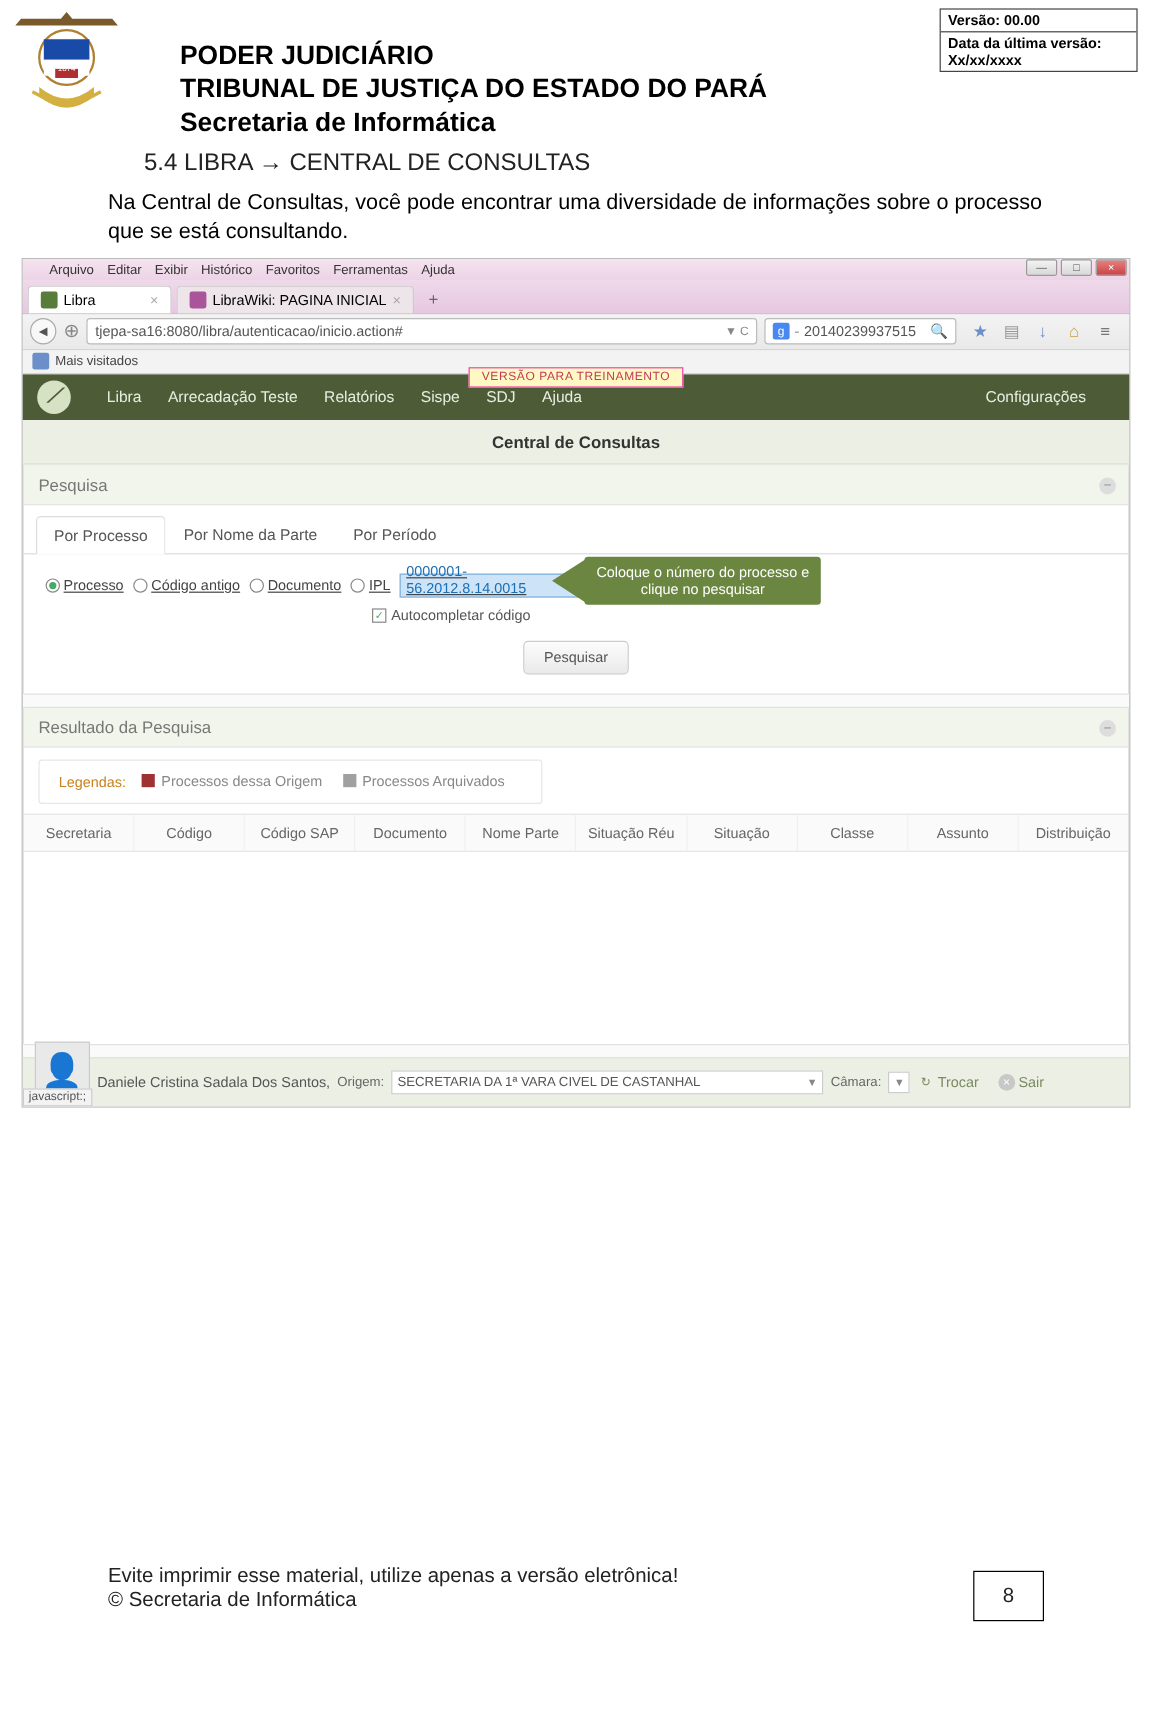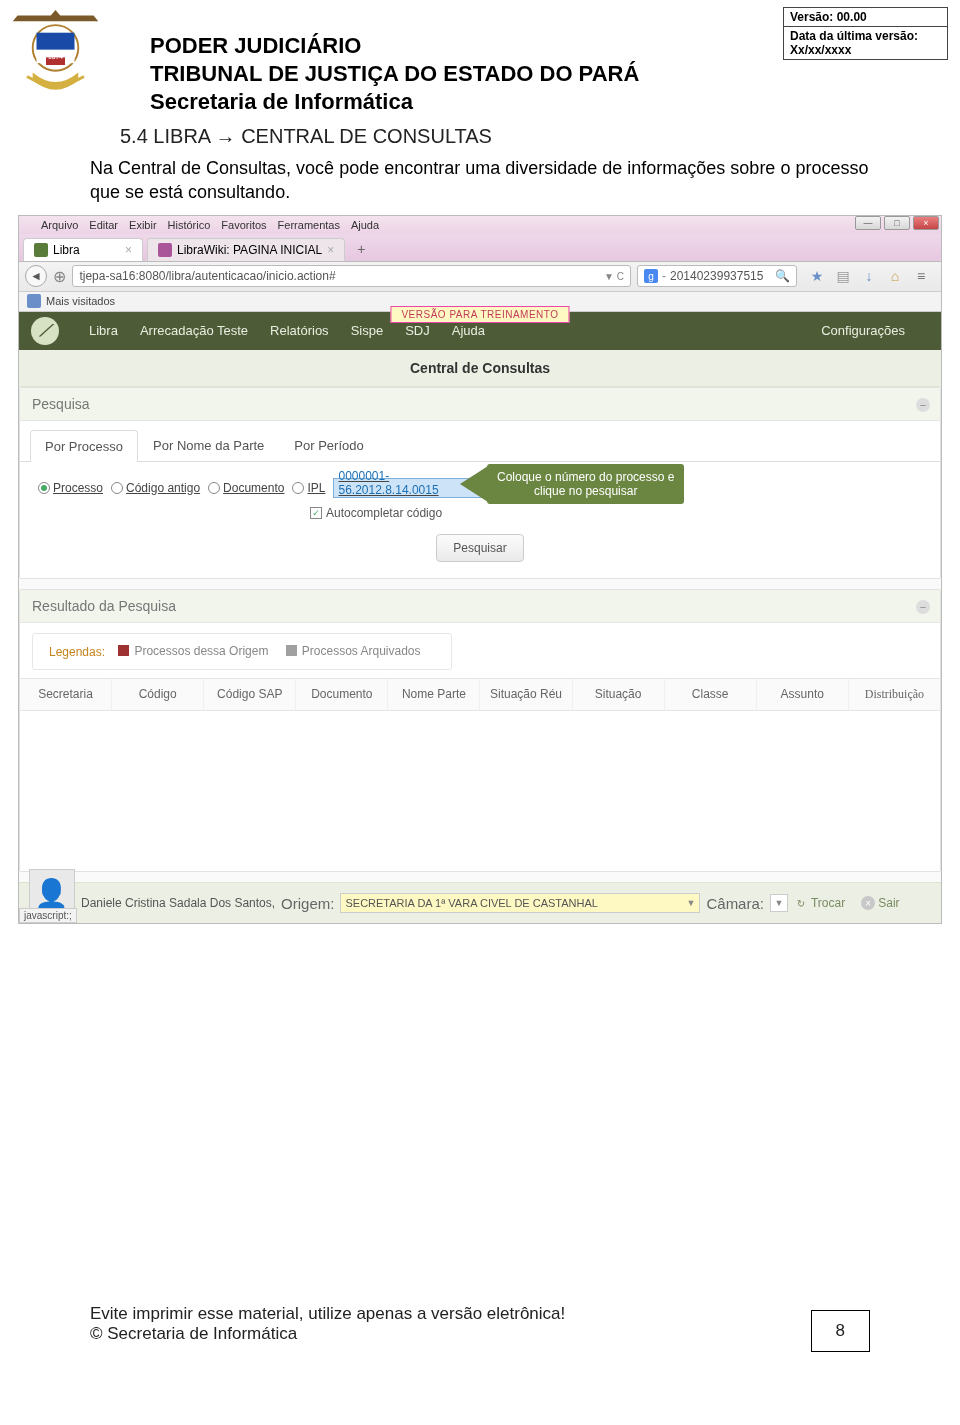--- a/index.html
+++ b/index.html
@@ -86,27 +86,27 @@
   
   .legends-box { display:inline-block; border:1px solid #e7e7e7; border-radius:3px; padding:10px 16px; margin:10px 0 8px 12px; font-size:12px; }
   .legends-box .ll { color:#c7831b; margin-right:10px; }
   .legend-item { display:inline-flex; align-items:center; gap:5px; margin-right:14px; color:#888; }
   .legend-sw { width:11px; height:11px; }
   .lg-red { background:#9e3232; }
   .lg-gray { background:#a0a0a0; }
   
   .result-table-head { display:flex; border-top:1px solid #e5e5e5; border-bottom:1px solid #e5e5e5; background:#fafafa; font-size:12px; color:#666; }
   .result-table-head .th { padding:8px 6px; flex:1; text-align:center; border-right:1px solid #f0f0f0; }
-  .result-table-head .th:last-child { border-right:none;font-family:Liberation Serif, serif; }
+  .result-table-head .th:last-child { border-right:none; }
   .result-body { height: 160px; }
   
   .footer-bar { background:#ecf0e4; border-top:1px solid #dde4d0; padding:10px 10px 10px 62px; font-size:12px; color:#555; display:flex; align-items:center; gap:6px; position:relative; }
   .avatar-box { position:absolute; left:10px; bottom:6px; width:46px; height:48px; border:1px solid #ccc; background:#e9e9e9; display:flex; align-items:center; justify-content:center; color:#bbb; font-size:28px; }
-  .origin-sel { flex:1; max-width:360px; height:20px; border:1px solid #ccc; background:#fef9c3; font-size:11px; padding:0 4px; display:flex; align-items:center; justify-content:space-between; color:#555; }
-  .mini { font-size:15px; color:#666; }
+  .origin-sel { flex:1; max-width:360px; height:20px; border:1px solid #ccc; background:#ffffff; font-size:11px; padding:0 4px; display:flex; align-items:center; justify-content:space-between; color:#555; }
+  .mini { font-size:11px; color:#666; }
   .drop-sm { width:18px; height:18px; border:1px solid #ccc; background:#fff; display:flex; align-items:center; justify-content:center; font-size:9px; color:#888; }
   .link-footer { display:flex; align-items:center; gap:3px; color:#7a8a62; cursor:pointer; }
   .ic-refresh, .ic-x { width:14px; height:14px; border-radius:50%; display:flex; align-items:center; justify-content:center; font-size:10px; }
   .ic-refresh { color:#7a8a62; }
   .ic-x { background:#c8c8c8; color:#fff; }
   
   .js-status { position:absolute; left:0; bottom:0; background:#f3f3f3; border:1px solid #ccc; font-size:10px; padding:1px 4px; color:#555; }
   
   
   .page-footer { margin-top: 380px; padding: 0 90px 20px 90px; font-size: 17px; color: #222; position: relative; }

